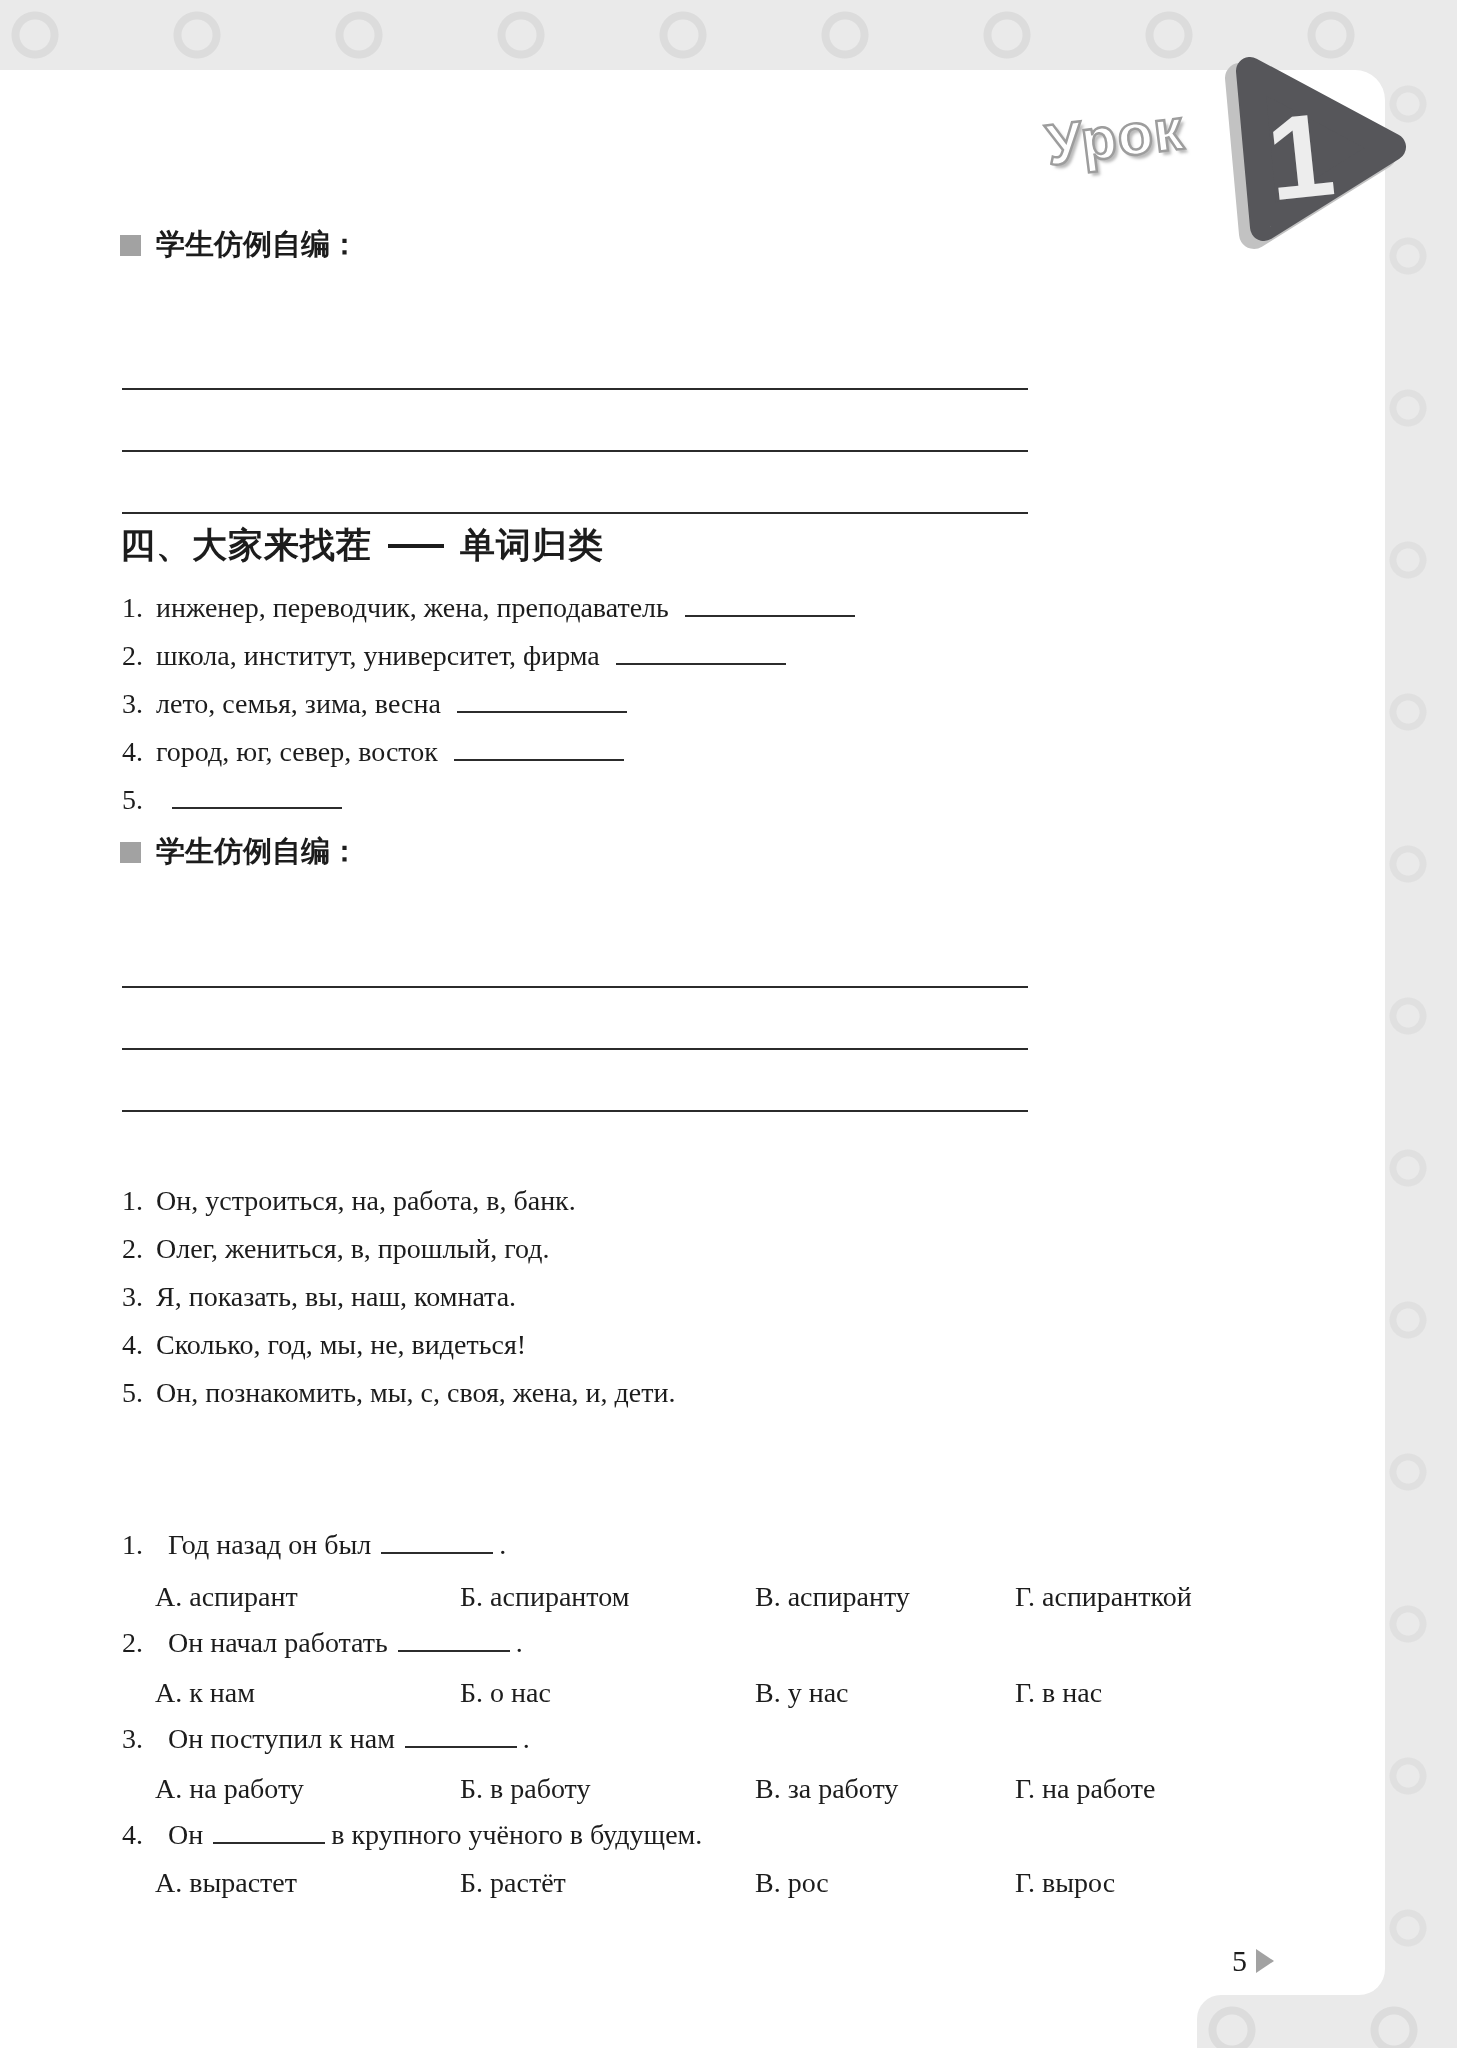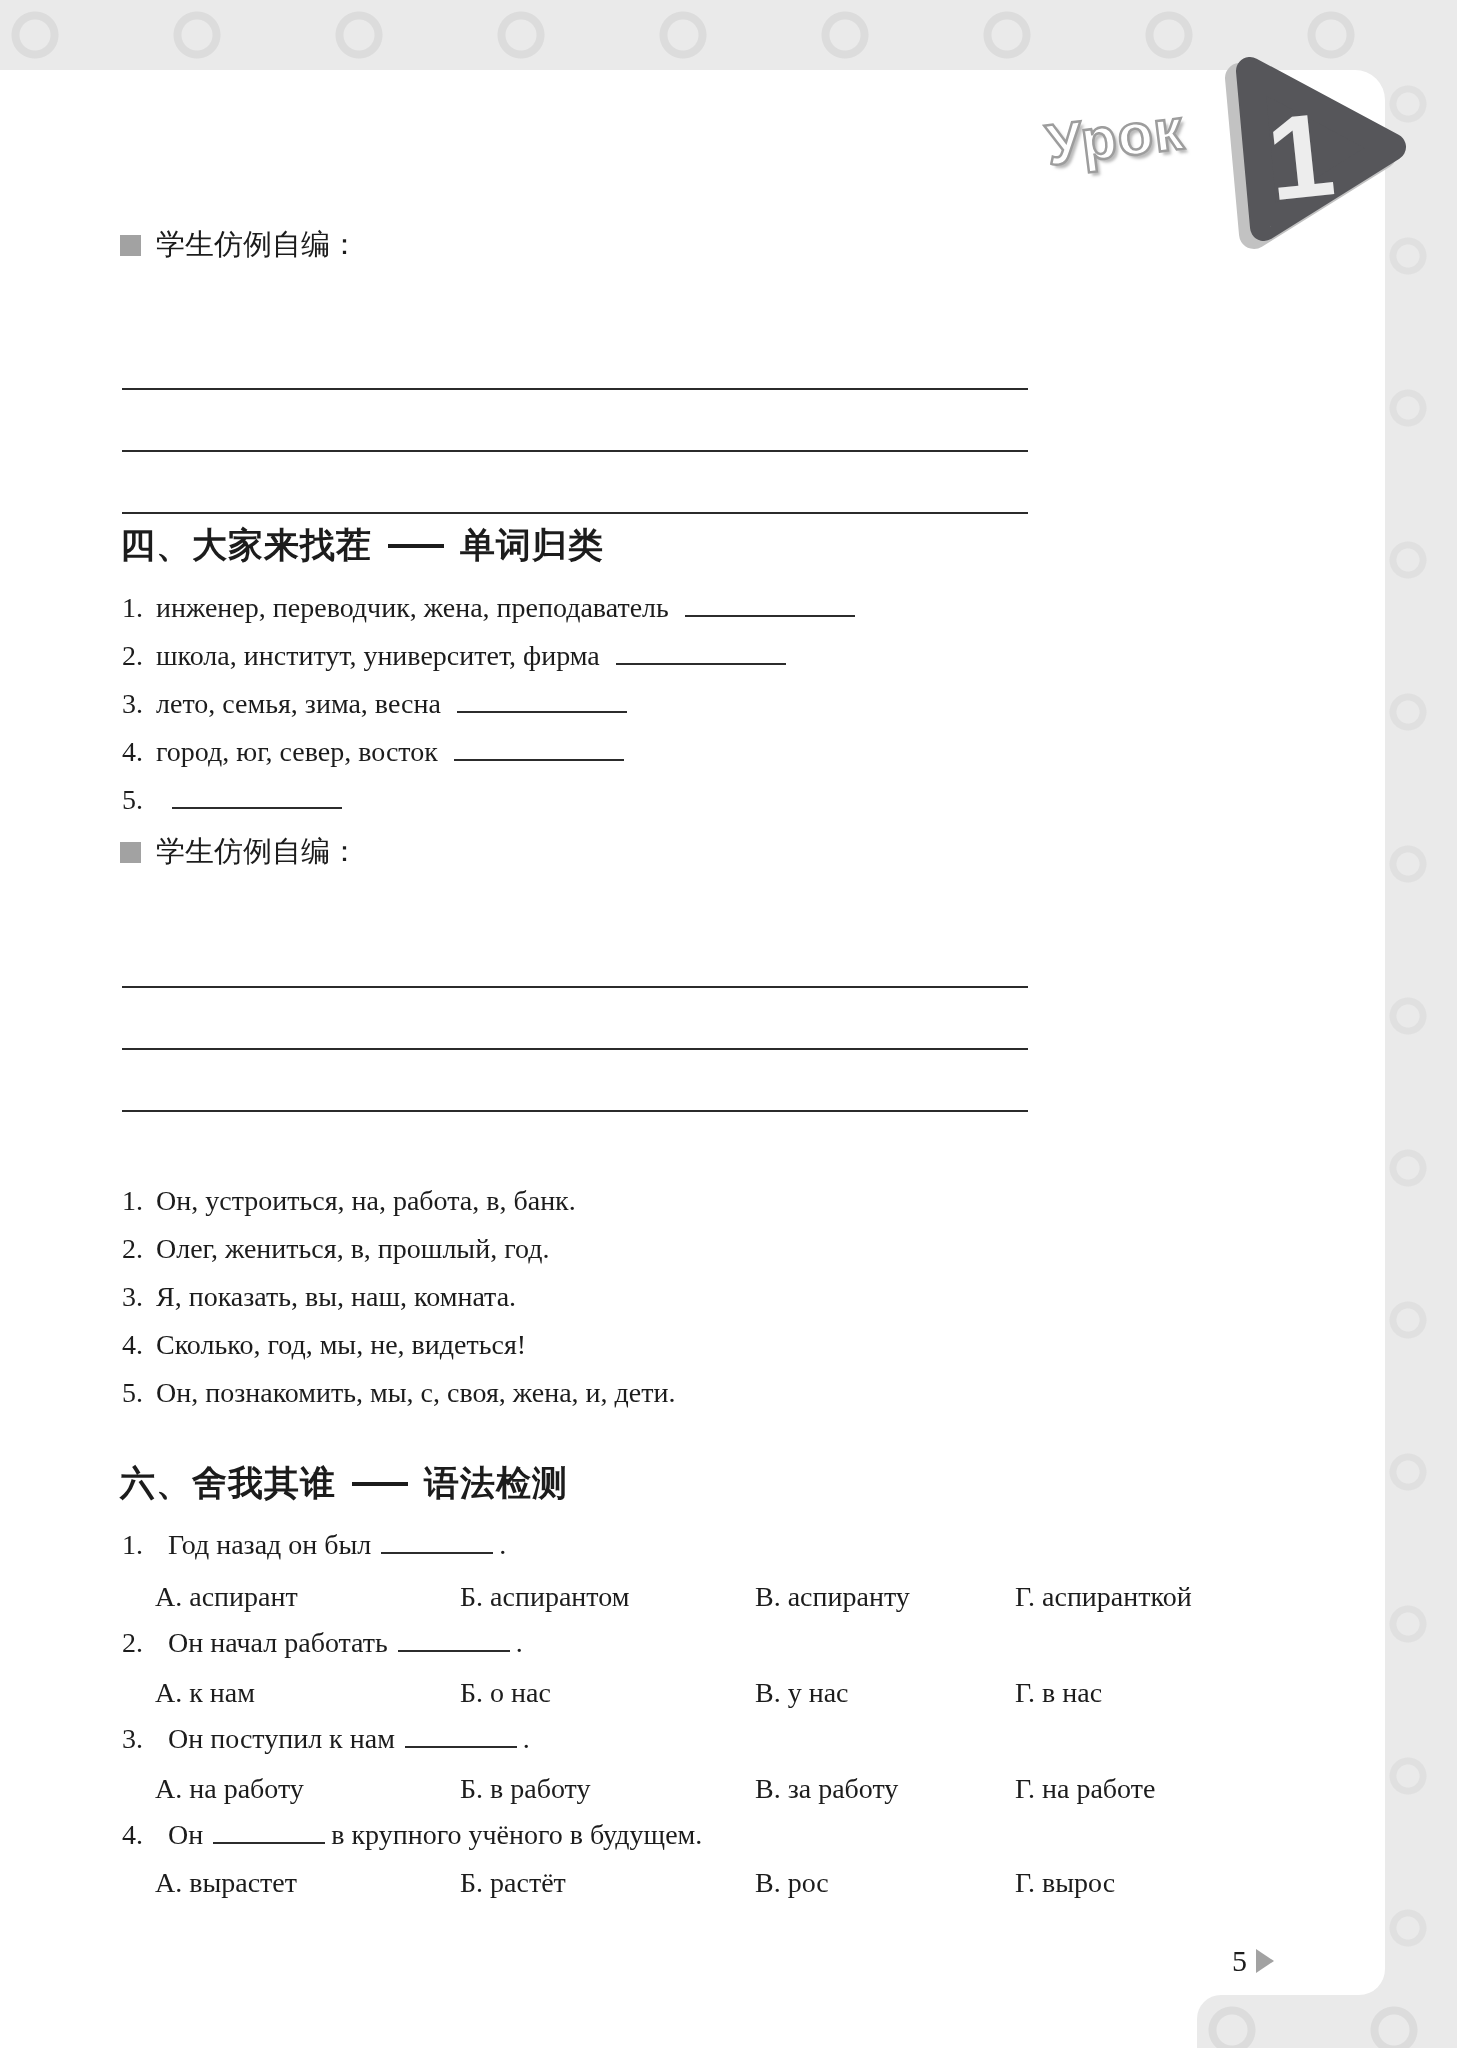--- a/index.html
+++ b/index.html
@@ -16,21 +16,21 @@
   .card-bottom{position:absolute;left:0;top:1985px;width:1232px;height:63px;background:#ffffff;}
   .notch{
     position:absolute;left:1197px;top:1995px;width:260px;height:53px;border-top-left-radius:24px;
     background-color:#eaeaea;
     background-image:
       radial-gradient(circle at 35px 35px, rgba(0,0,0,0) 15px, #dcdcdc 16px, #dcdcdc 23px, rgba(0,0,0,0) 24px),
       radial-gradient(circle at 112px 104px, rgba(0,0,0,0) 11px, #e0e0e0 12px, #e0e0e0 18px, rgba(0,0,0,0) 19px);
     background-size:162px 152px;
   }
   .abs{position:absolute;z-index:3;}
-  .bullet{left:120px;display:flex;align-items:center;gap:15px;font-size:29px;}
+  .bullet{left:120px;display:flex;align-items:center;gap:15px;font-size:29px;font-weight:bold;}
   .sq{width:21px;height:21px;background:#a2a2a2;flex:none;}
   .wline{left:122px;width:906px;height:0;border-top:2px solid #2b2b2b;}
   .sec-title{left:120px;font-family:Liberation Serif, serif;font-weight:700;font-size:35px;letter-spacing:1px;display:flex;align-items:center;white-space:nowrap;}
   .dash{display:inline-block;width:56px;height:4px;background:#1c1c1c;margin:0 16px;flex:none;}
   .row{left:122px;display:flex;align-items:baseline;font-size:28px;line-height:34px;white-space:nowrap;}
   .row .n{width:34px;flex:none;}
   .row.q .n{width:46px;}
   .blank{display:inline-block;width:170px;border-bottom:2px solid #2c2c2c;height:24px;margin-left:16px;flex:none;}
   .qblank{display:inline-block;width:112px;border-bottom:2px solid #2c2c2c;height:24px;margin-left:10px;flex:none;}
   .qafter{margin-left:6px;}
@@ -128,25 +128,20 @@
   </div>
   <div class="abs row" style="top:1328px">
     <span class="n">4.</span>
     <span>Сколько, год, мы, не, видеться!</span>
   </div>
   <div class="abs row" style="top:1376px">
     <span class="n">5.</span>
     <span>Он, познакомить, мы, с, своя, жена, и, дети.</span>
   </div>
 
-  <div class="abs sec-title" style="top:1460px">
-    <span>六、舍我其谁</span>
-    <span class="dash"></span>
-    <span>语法检测</span>
-  </div>
 
   <div class="abs row q" style="top:1528px">
     <span class="n">1.</span>
     <span>Год назад он был</span>
     <span class="qblank"></span>
     <span class="qafter">.</span>
   </div>
   <div class="abs opts" style="top:1580px">
     <span>А. аспирант</span>
     <span>Б. аспирантом</span>

